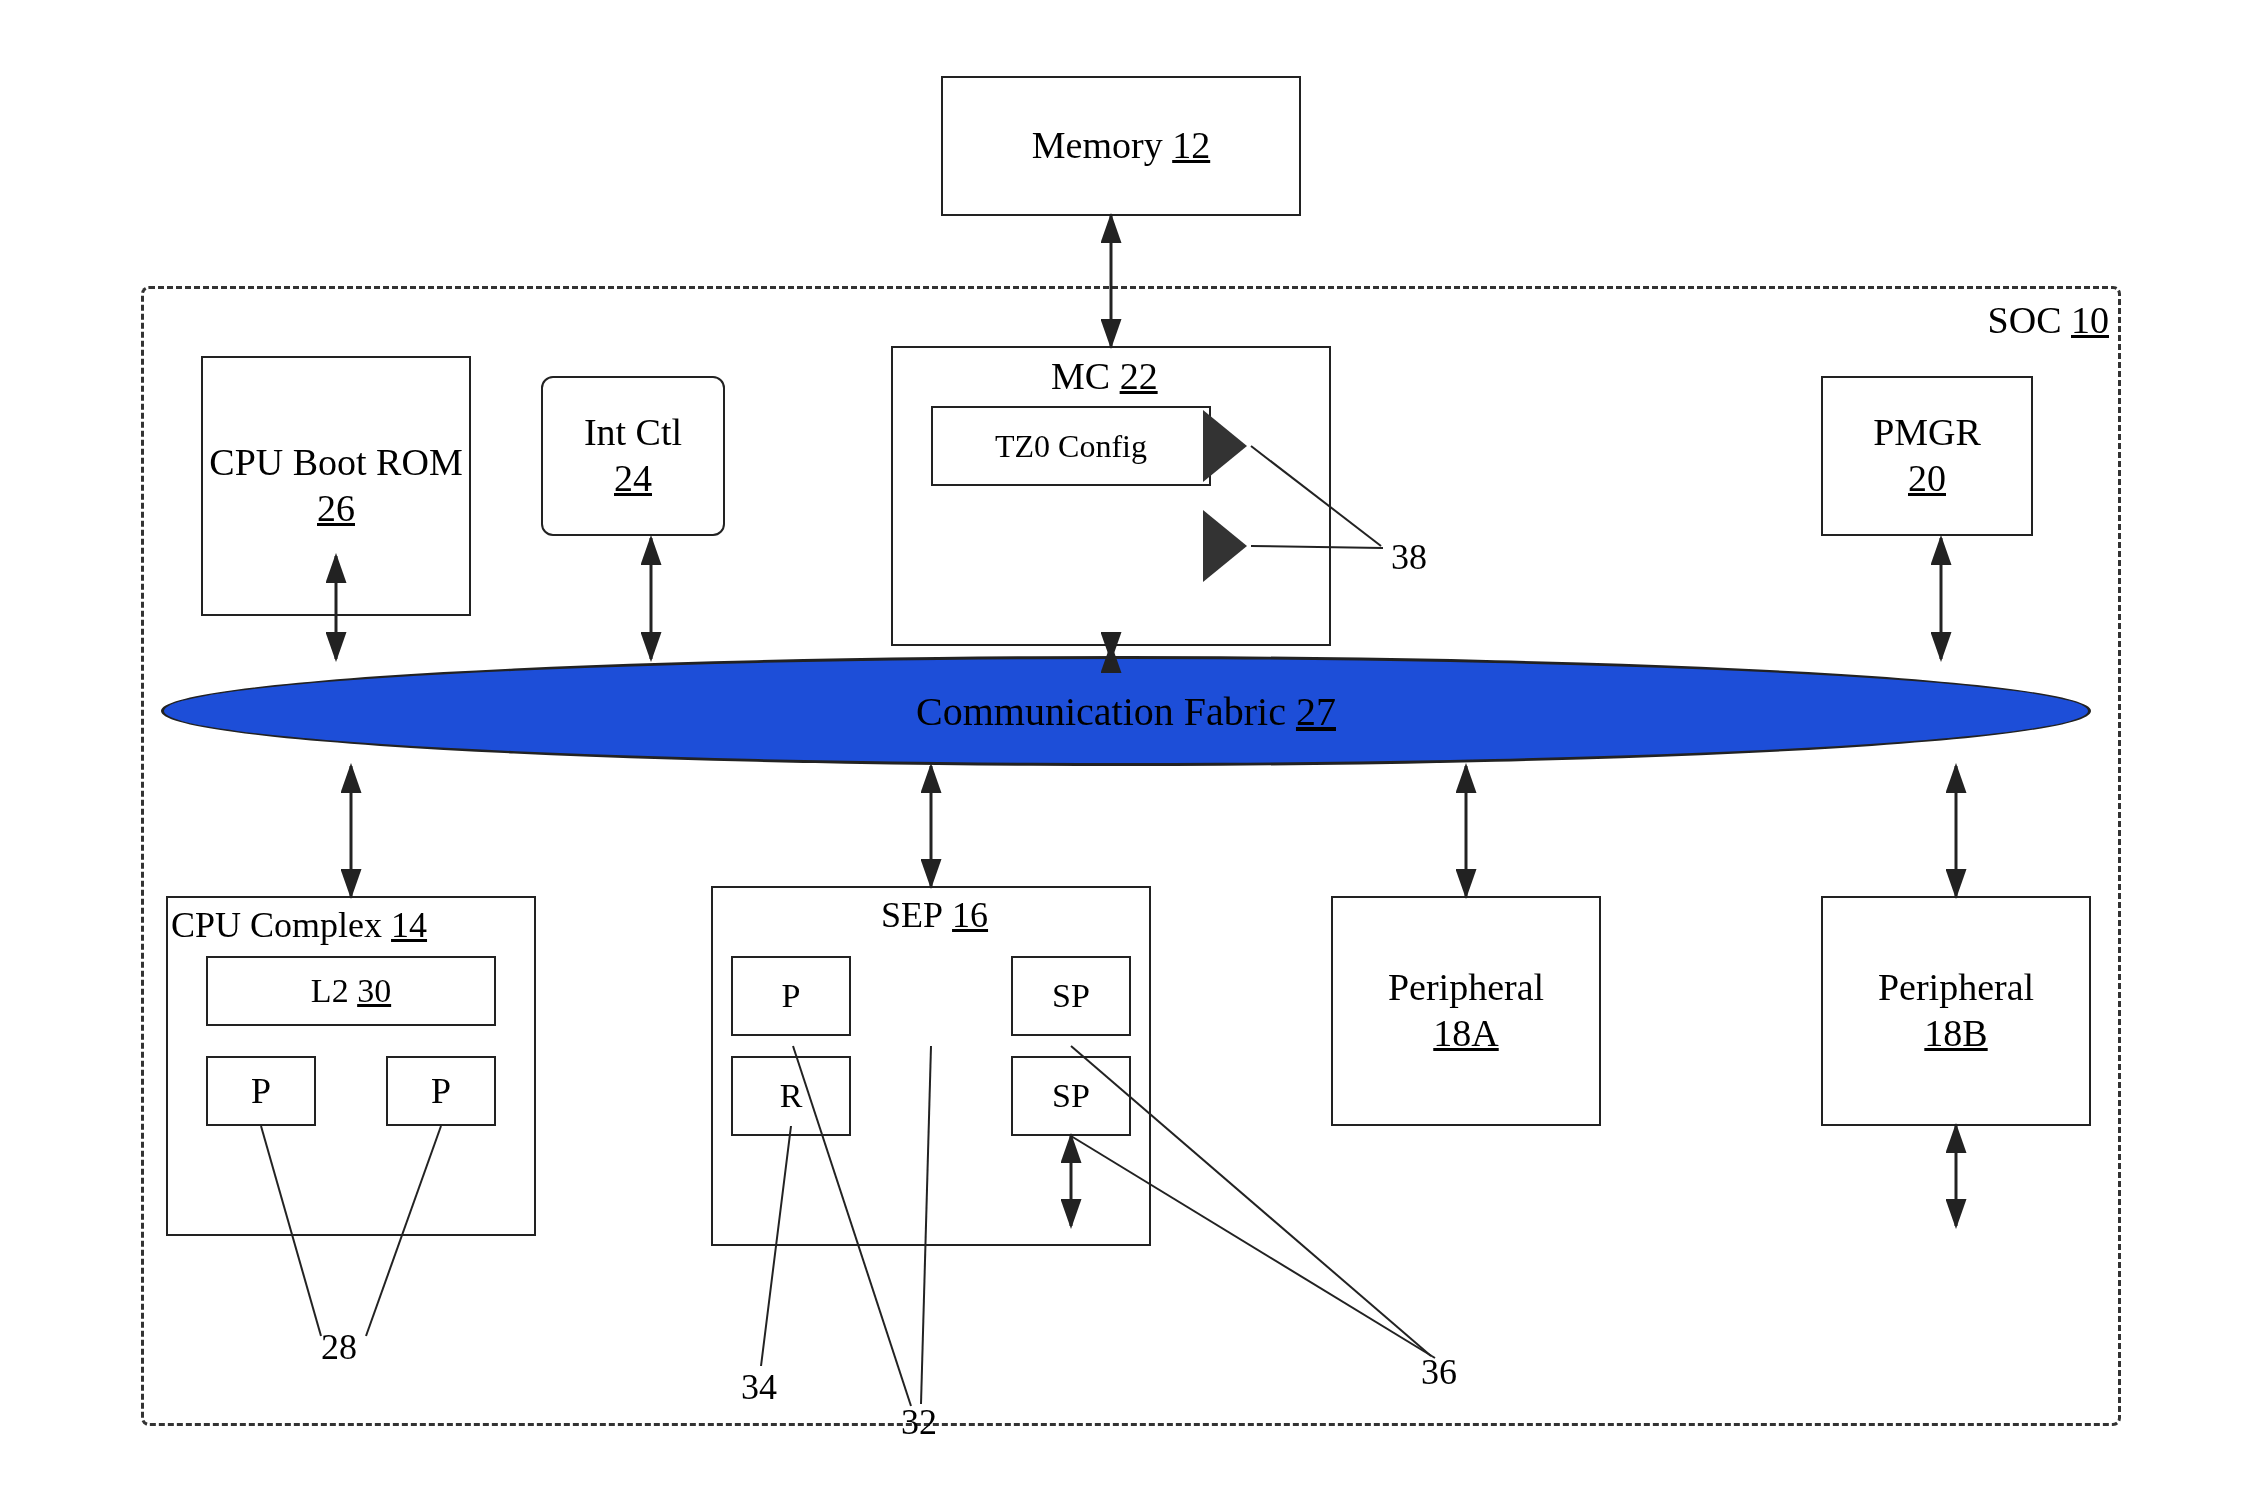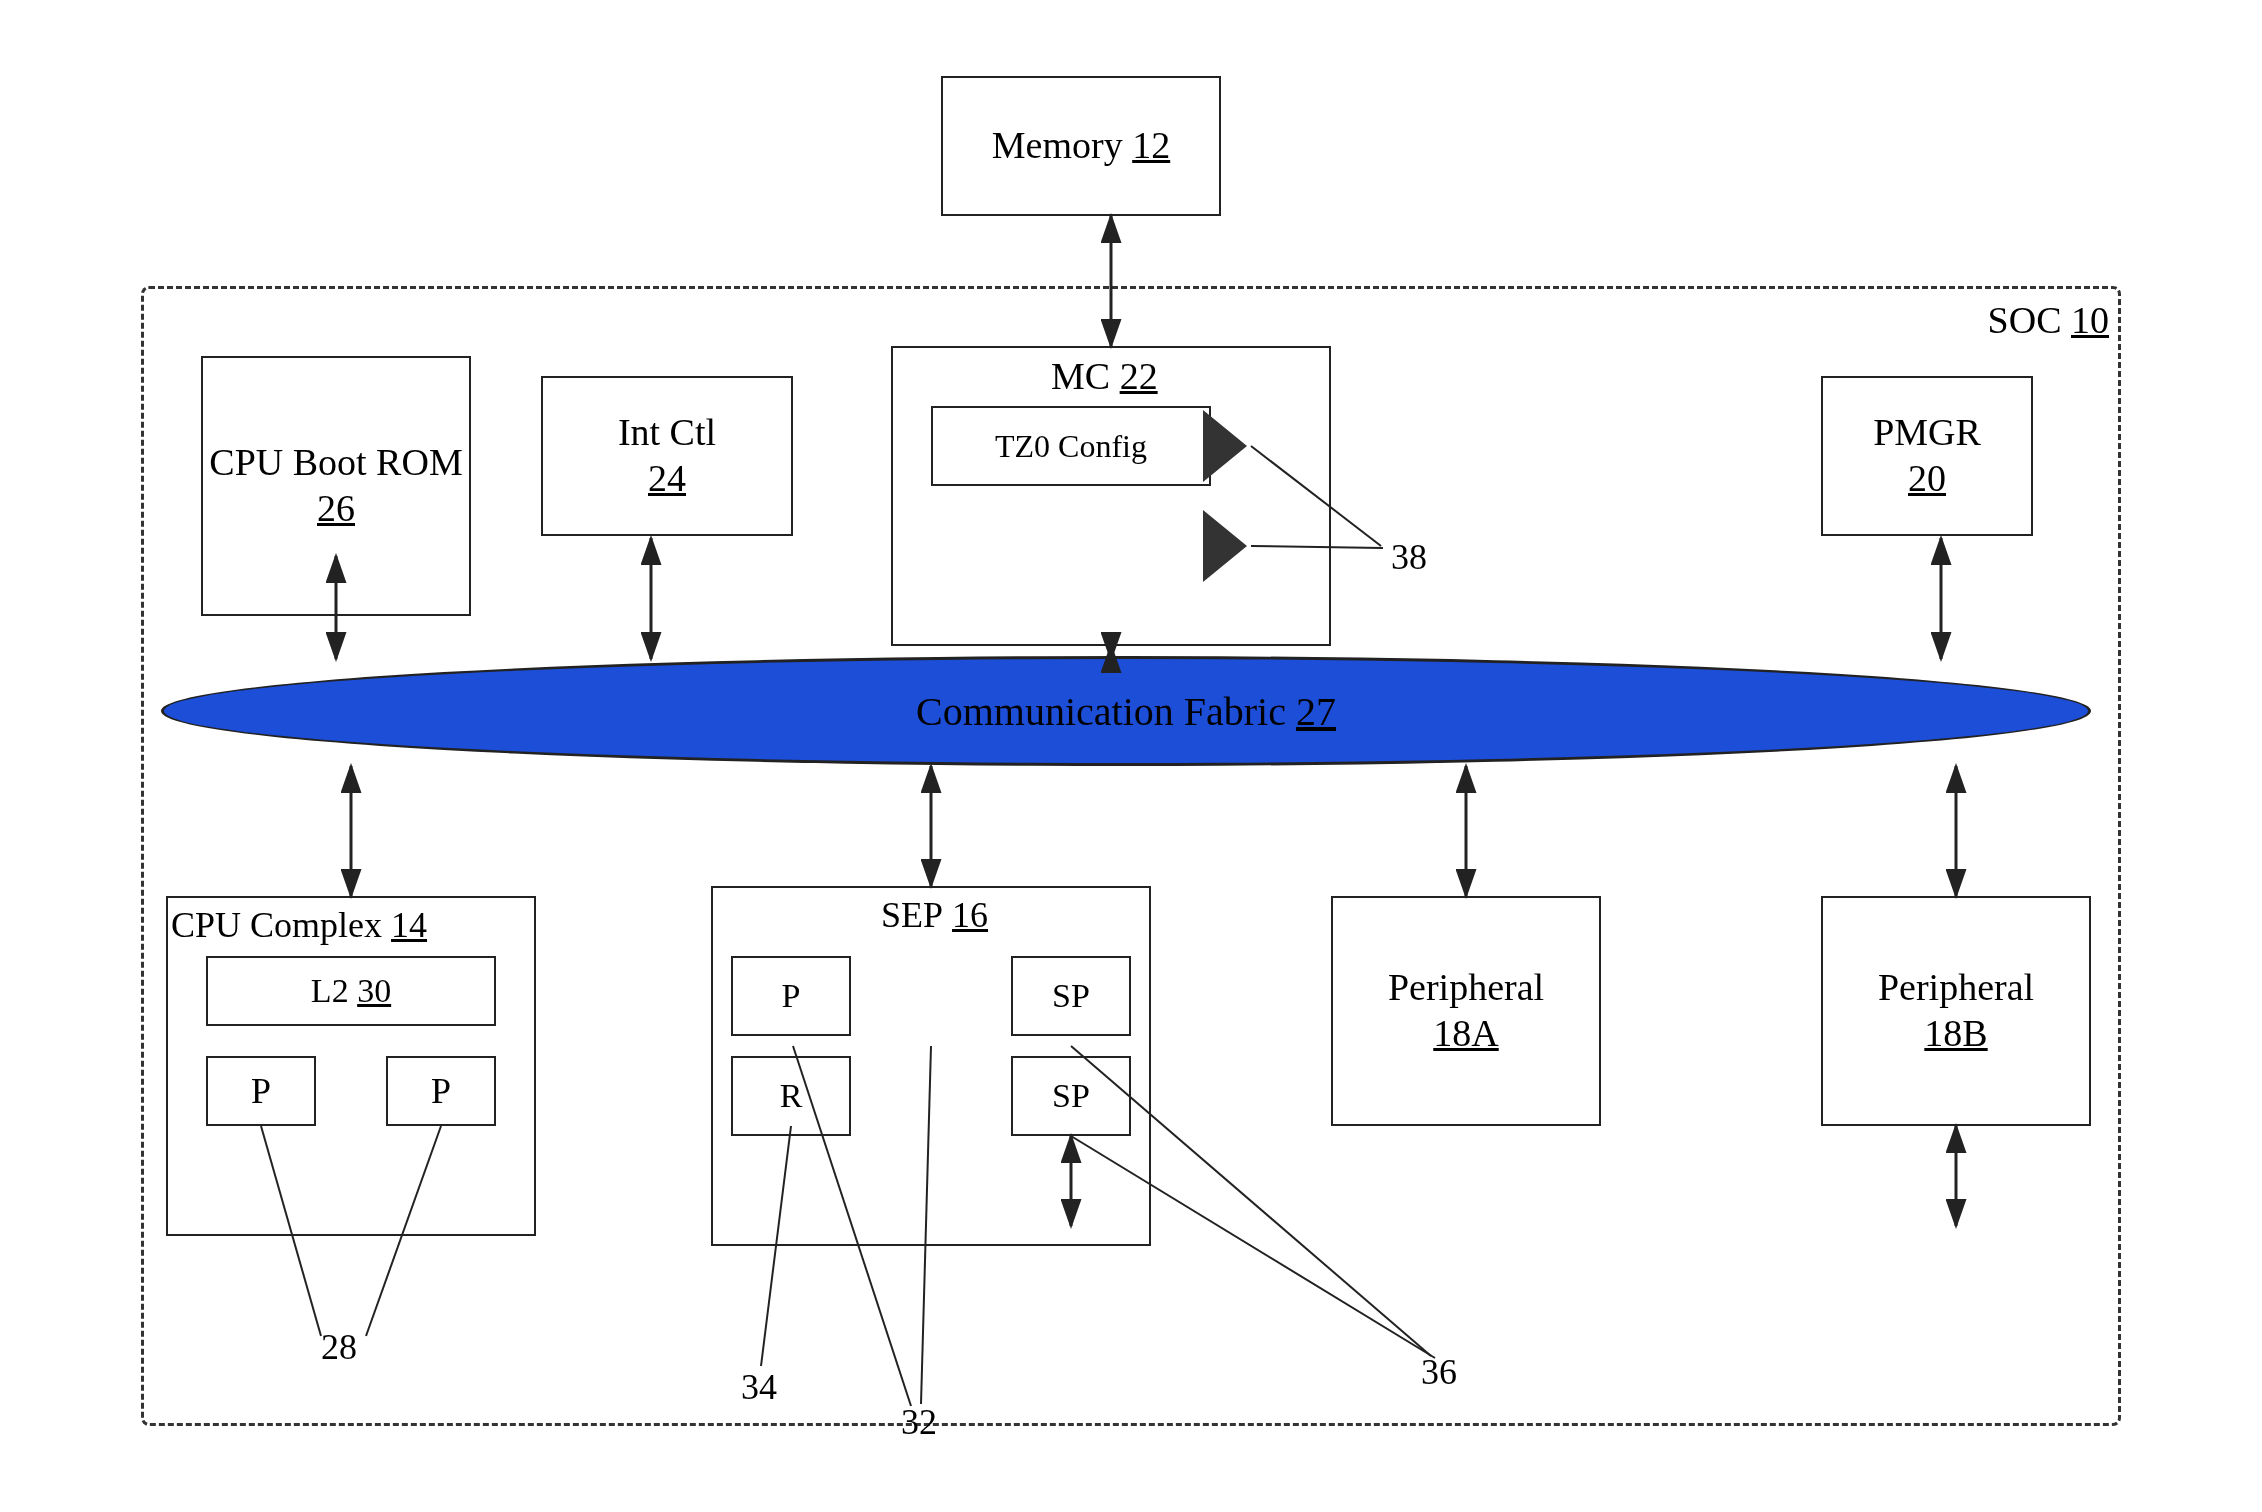--- a/index.html
+++ b/index.html
@@ -47,21 +47,21 @@
       height: 1140px;
     }
     .soc-label {
       position: absolute;
       top: 252px;
       right: 72px;
       font-size: 38px;
     }
     
     .memory-box {
-      width: 280px;
+      width: 360px;
       height: 140px;
       top: 30px;
       left: 860px;
     }
     
     .mc-box {
       width: 440px;
       height: 300px;
       top: 300px;
       left: 810px;
@@ -87,24 +87,25 @@
     }
     
     .cpu-boot-box {
       width: 270px;
       height: 260px;
       top: 310px;
       left: 120px;
     }
     
     .int-ctl-box {
-      width: 252px;
+      width: 184px;
       height: 160px;
       top: 330px;
       left: 460px;
+      border-radius: 12px;
     }
     
     .pmgr-box {
       width: 212px;
       height: 160px;
       top: 330px;
       left: 1740px;
     }
     
     .fabric-ellipse {

